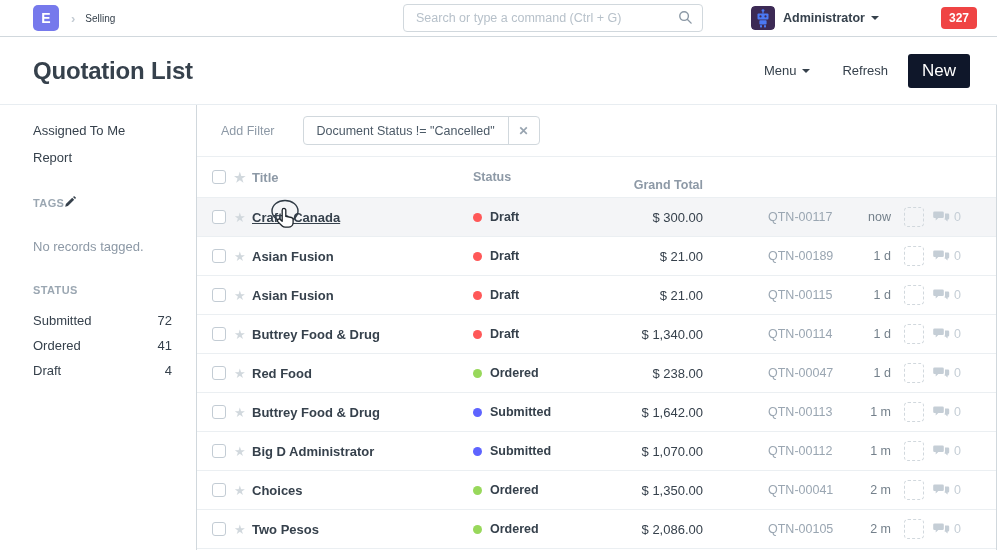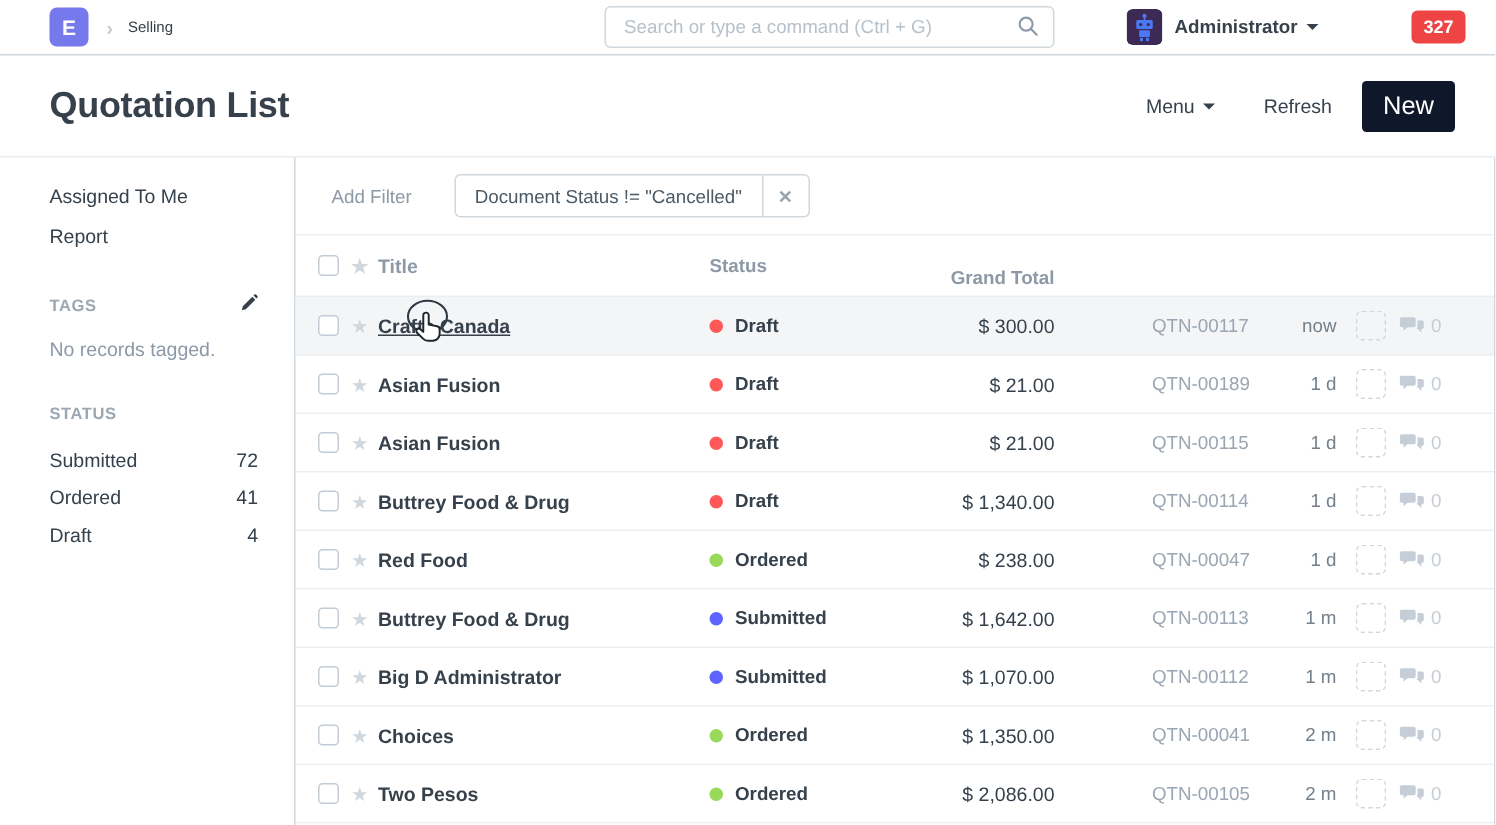--- a/index.html
+++ b/index.html
@@ -35,22 +35,22 @@
   .head-spacer { flex:1; }
   .menu-btn { display:flex; align-items:center; gap:6px; font-size:13px; cursor:pointer; margin-right:32px; }
   .refresh-btn { font-size:13px; cursor:pointer; margin-right:20px; }
   .btn-new { background:#0f172a; color:#fff; border:none; border-radius:3px; padding:7px 14px;
              font-size:17px; cursor:pointer; font-family:"Liberation Sans", sans-serif; }
   
   .content { display:flex; height:445px; }
   .sidebar { width:196px; flex:none; padding:18px 24px 0 33px; }
   .side-link { margin-bottom:11px; font-size:13px; cursor:pointer; line-height:16px; }
   .side-heading { margin-top:30px; font-size:11px; color:#9ba7b2; font-weight:600;
-                  letter-spacing:.4px; display:flex; align-items:center; gap:0;justify-content:space-between; }
-  .tags-empty { margin-top:14px; color:#8d99a6; font-size:13px; }
+                  letter-spacing:.4px; display:flex; align-items:center; gap:0; }
+  .tags-empty { margin-top:29px; color:#8d99a6; font-size:13px; }
   .status-list { margin-top:12px; }
   .status-item { display:flex; justify-content:space-between; padding:5px 0; font-size:13px; cursor:pointer; }
   .main { flex:1; border-left:1px solid #d1d8dd; border-right:1px solid #d1d8dd; }
   
   .filter-row { height:52px; border-bottom:1px solid #ebeff2; display:flex; align-items:center; padding-left:24px; }
   .add-filter { color:#8d99a6; font-size:12.5px; cursor:pointer; }
   .filter-pill { margin-left:28px; display:flex; align-items:stretch; border:1px solid #d1d8dd;
                  border-radius:4px; overflow:hidden; height:29px; background:#fff; }
   .filter-label { padding:0 13px; display:flex; align-items:center; font-size:12.5px; color:#4c5a67; cursor:pointer; }
   .filter-remove { border-left:1px solid #d1d8dd; width:31px; display:flex; align-items:center;

